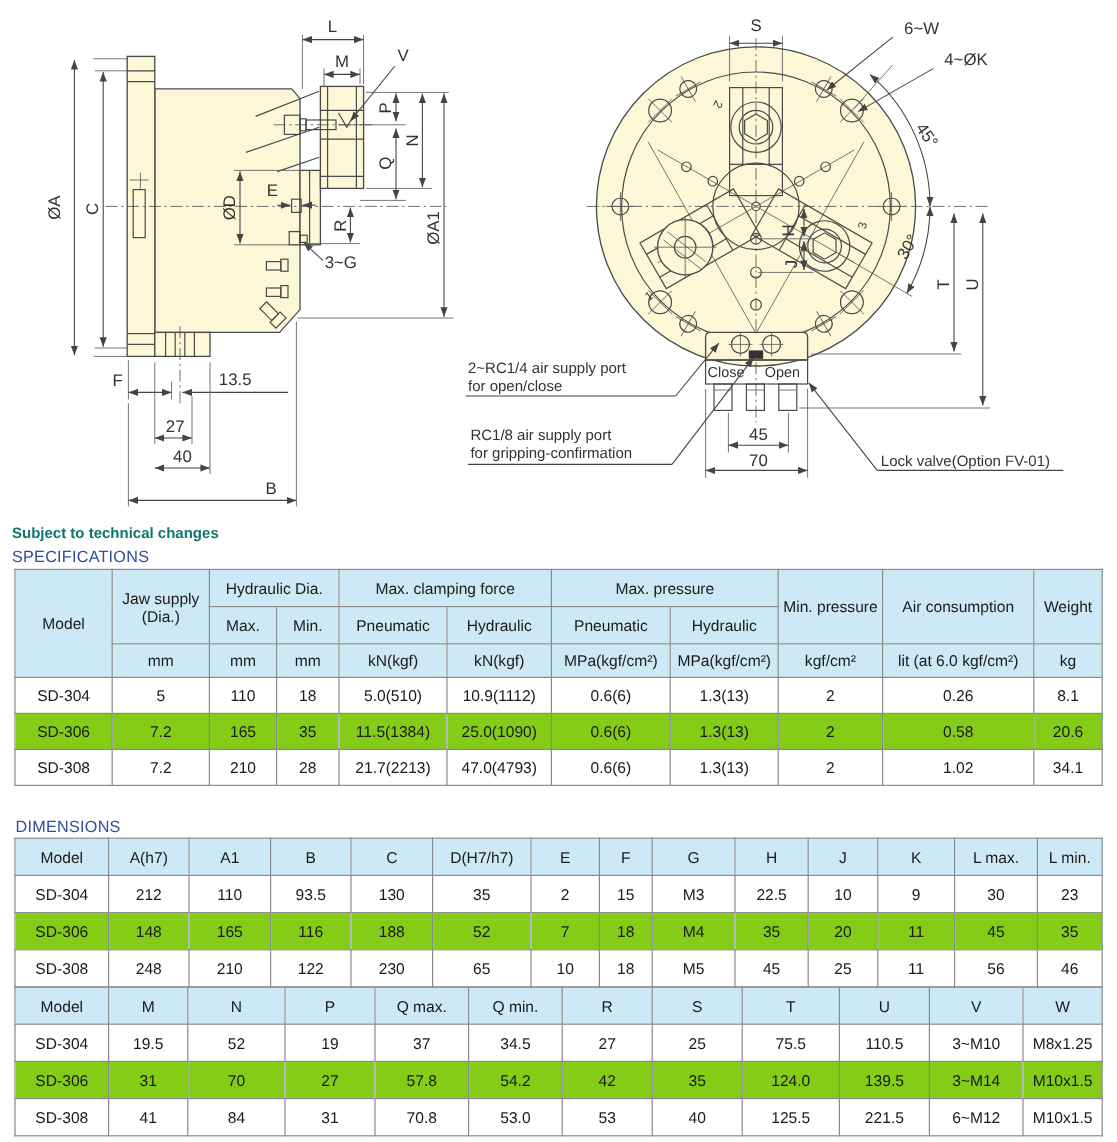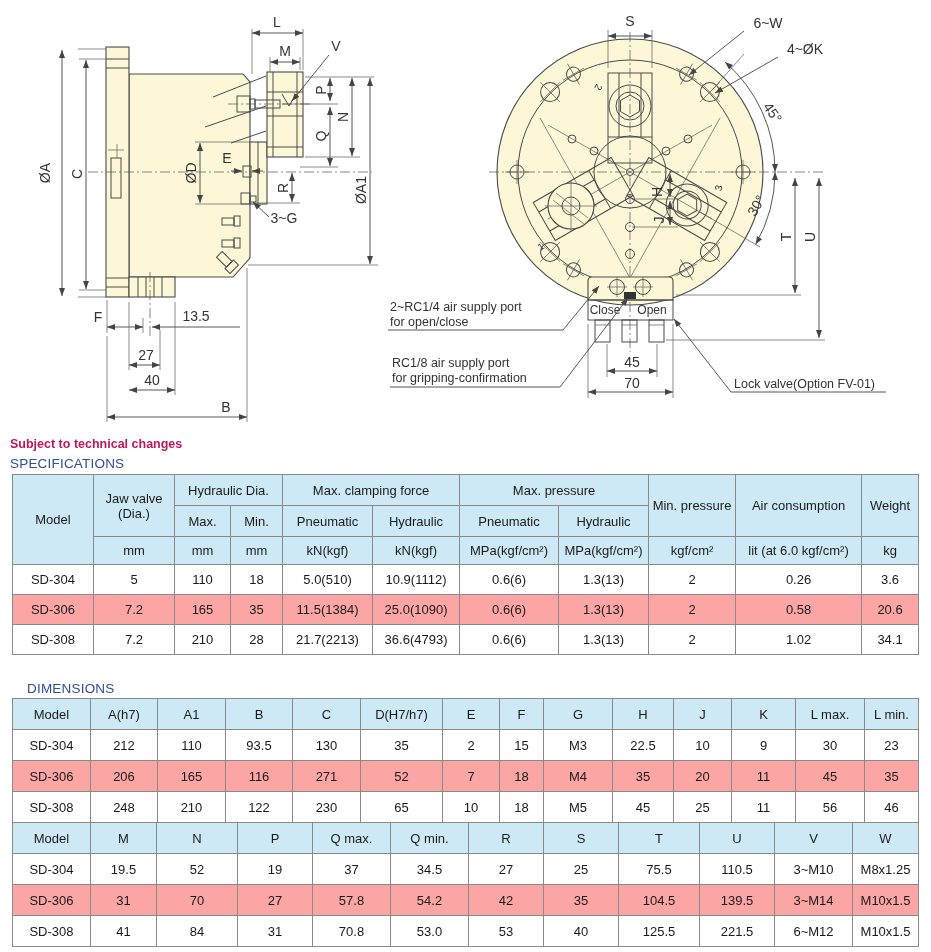--- a/index.html
+++ b/index.html
@@ -10,32 +10,32 @@
   .f{fill:#fcf8d7;stroke:#4a4a4a;stroke-width:1.1;}
   .s{fill:none;stroke:#4a4a4a;stroke-width:1;}
   .th{fill:none;stroke:#5a5a5a;stroke-width:0.7;}
   .d{fill:none;stroke:#444;stroke-width:0.9;}
   .cl{fill:none;stroke:#555;stroke-width:0.7;stroke-dasharray:10 3 2 3;}
   .t{font:14px "Liberation Sans",sans-serif;fill:#333;text-anchor:middle;}
   .tc{font:12.5px "Liberation Sans",sans-serif;fill:#333;text-anchor:start;}
   .ts{font:12px "Liberation Sans",sans-serif;fill:#333;text-anchor:middle;}
   .tn{font:10px "Liberation Sans",sans-serif;fill:#333;text-anchor:middle;}
   
-  .note{position:absolute;left:10px;top:437px;font-size:12.5px;font-weight:700;color:#be185d;}
+  .note{position:absolute;left:10px;top:437px;font-size:12.5px;font-weight:700;color:#0f766e;}
   .sec{position:absolute;color:#2e4e9e;font-size:13.5px;letter-spacing:0.2px;}
   #sec-spec{left:10px;top:456px;}
-  #sec-dim{left:27px;top:681px;}
+  #sec-dim{left:13px;top:681px;}
   
   table{position:absolute;border-collapse:collapse;table-layout:fixed;
         font-size:13px;text-align:center;}
   th,td{border:1px solid #8a8a8a;font-weight:400;padding:0 2px;vertical-align:middle;
         overflow:hidden;white-space:normal;}
   thead th{background:#cde9f5;}
   tbody td{background:#fff;height:29px;}
-  tr.hl td{background:#fca5a5;}
+  tr.hl td{background:#84cc16;}
   #spec{left:12px;top:474px;width:906px;}
   #spec thead tr{height:31px;}
   #spec thead tr.units{height:28px;}
   #dim1{left:12px;top:698px;width:906px;}
   #dim2{left:12px;top:822px;width:906px;}
   #dim1 thead tr,#dim2 thead tr{height:31px;}
   #dim1 tbody td,#dim2 tbody td{height:30px;}
 </style>
 </head>
 <body>
@@ -302,21 +302,21 @@
         <col style="width:87px">
         <col style="width:99px">
         <col style="width:90px">
     <col style="width:87px">
         <col style="width:126px">
         <col style="width:57px">
   </colgroup>
   <thead>
     <tr>
       <th rowspan="3">Model</th>
-      <th rowspan="2">Jaw valve (Dia.)</th>
+      <th rowspan="2">Jaw supply (Dia.)</th>
       <th colspan="2">Hydraulic Dia.</th>
       <th colspan="2">Max. clamping force</th>
       <th colspan="2">Max. pressure</th>
       <th rowspan="2">Min. pressure</th>
       <th rowspan="2">Air consumption</th>
       <th rowspan="2">Weight</th>
     </tr>
     <tr>
       <th>Max.</th>
       <th>Min.</th>
@@ -343,42 +343,42 @@
           <td>SD-304</td>
           <td>5</td>
           <td>110</td>
           <td>18</td>
           <td>5.0(510)</td>
           <td>10.9(1112)</td>
           <td>0.6(6)</td>
           <td>1.3(13)</td>
           <td>2</td>
           <td>0.26</td>
-          <td>3.6</td>
+          <td>8.1</td>
         </tr>
         <tr class="hl">
           <td>SD-306</td>
           <td>7.2</td>
           <td>165</td>
           <td>35</td>
           <td>11.5(1384)</td>
           <td>25.0(1090)</td>
           <td>0.6(6)</td>
           <td>1.3(13)</td>
           <td>2</td>
           <td>0.58</td>
           <td>20.6</td>
         </tr>
         <tr>
           <td>SD-308</td>
           <td>7.2</td>
           <td>210</td>
           <td>28</td>
           <td>21.7(2213)</td>
-          <td>36.6(4793)</td>
+          <td>47.0(4793)</td>
           <td>0.6(6)</td>
           <td>1.3(13)</td>
           <td>2</td>
           <td>1.02</td>
           <td>34.1</td>
         </tr>
       </tbody>
 </table>
 
 <div class="sec" id="sec-dim">DIMENSIONS</div>
@@ -430,24 +430,24 @@
           <td>15</td>
           <td>M3</td>
           <td>22.5</td>
           <td>10</td>
           <td>9</td>
           <td>30</td>
           <td>23</td>
         </tr>
         <tr class="hl">
           <td>SD-306</td>
-          <td>206</td>
+          <td>148</td>
           <td>165</td>
           <td>116</td>
-          <td>271</td>
+          <td>188</td>
           <td>52</td>
           <td>7</td>
           <td>18</td>
           <td>M4</td>
           <td>35</td>
           <td>20</td>
           <td>11</td>
           <td>45</td>
           <td>35</td>
         </tr>
@@ -518,21 +518,21 @@
         </tr>
         <tr class="hl">
           <td>SD-306</td>
           <td>31</td>
           <td>70</td>
           <td>27</td>
           <td>57.8</td>
           <td>54.2</td>
           <td>42</td>
           <td>35</td>
-          <td>104.5</td>
+          <td>124.0</td>
           <td>139.5</td>
           <td>3~M14</td>
           <td>M10x1.5</td>
         </tr>
         <tr>
           <td>SD-308</td>
           <td>41</td>
           <td>84</td>
           <td>31</td>
           <td>70.8</td>

